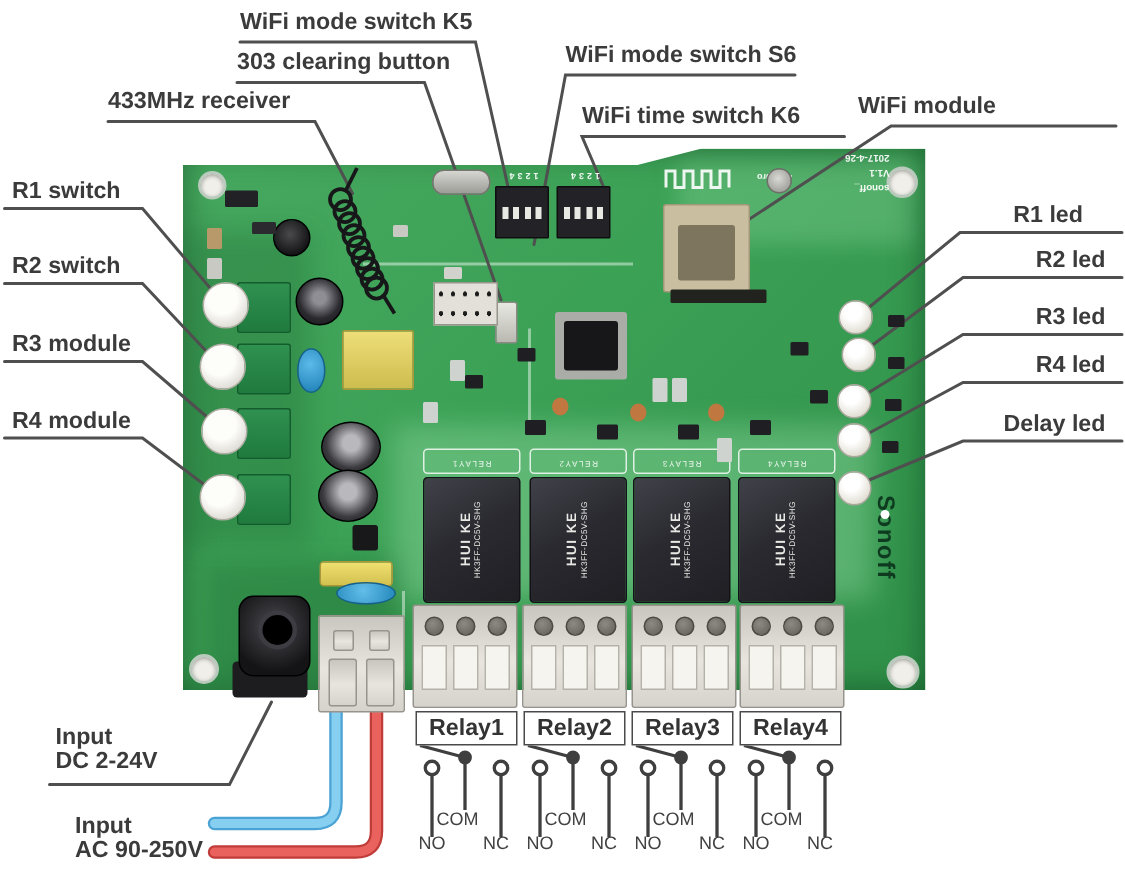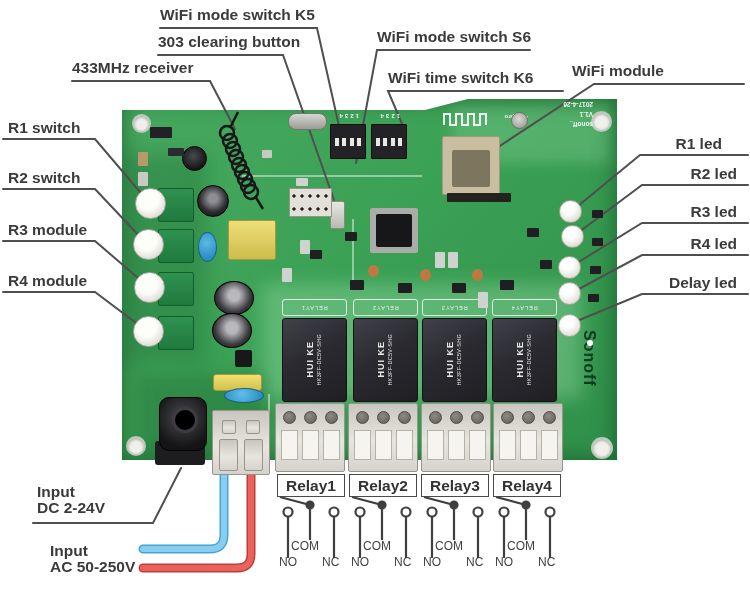--- a/index.html
+++ b/index.html
@@ -356,21 +356,21 @@
     <div class="lbl ledlbl" style="right:13px;top:203px;">R3 led</div>
     <div class="lbl ledlbl" style="right:13px;top:235px;">R4 led</div>
     <div class="lbl ledlbl" style="right:13px;top:274px;">Delay led</div>
 
     <div class="lbl two" style="left:37px;top:484px;">
       <div>Input</div>
       <div>DC 2-24V</div>
     </div>
     <div class="lbl two" style="left:50px;top:543px;">
       <div>Input</div>
-      <div>AC 50-250V</div>
+      <div>AC 90-250V</div>
     </div>
 
     <div class="relay-name-box" style="left:277px;top:474px;">
         <span>Relay1</span>
       </div>
     <div class="relay-name-box" style="left:349px;top:474px;">
         <span>Relay2</span>
       </div>
     <div class="relay-name-box" style="left:421px;top:474px;">
         <span>Relay3</span>

